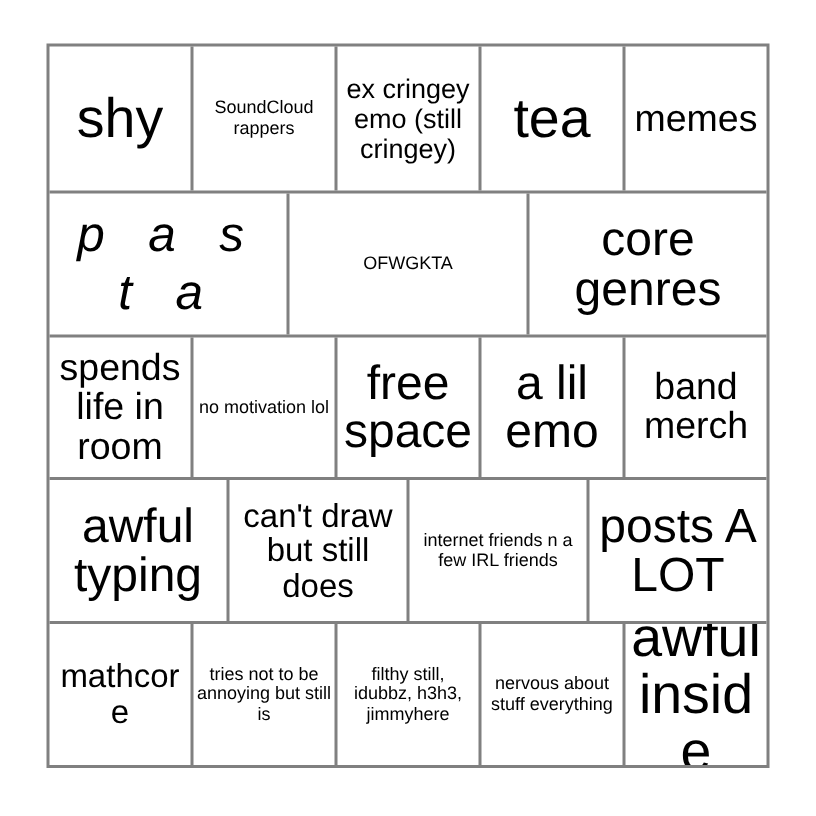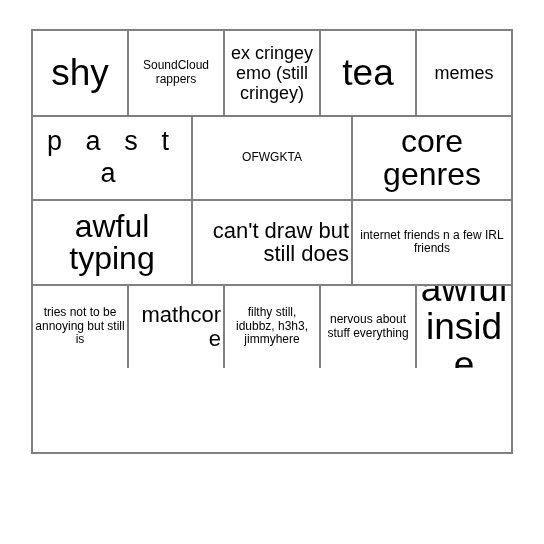--- a/index.html
+++ b/index.html
@@ -13,21 +13,21 @@
     font-family: "Liberation Sans", sans-serif;
     -webkit-font-smoothing: antialiased;
     overflow: hidden;
   }
 
   #bingo-card {
     position: absolute;
     left: 31px;
     top: 29px;
     width: 482px;
-    height: 425px;
+    height: 483px;
     box-sizing: border-box;
     border: 2px solid #808080;
     background: #ffffff;
   }
 
   .bingo-row {
     display: flex;
     width: 100%;
     height: 20%;
     box-sizing: border-box;
@@ -57,30 +57,31 @@
     width: 100%;
     line-height: 1.08;
     word-wrap: break-word;
     overflow-wrap: break-word;
     hyphens: none;
   }
 
   
   .fs-xxl .cell-text { font-size: 37px; line-height: 1.02; }
   .fs-xl  .cell-text { font-size: 32px; line-height: 1.03; }
-  .fs-l   .cell-text { font-size: 18px; line-height: 1.05; }
-  .fs-m   .cell-text { font-size: 22px; line-height: 1.08; text-align: right; }
+  .fs-l   .cell-text { font-size: 25px; line-height: 1.05; }
+  .fs-m   .cell-text { font-size: 22px; line-height: 1.08; }
   .fs-s   .cell-text { font-size: 18px; line-height: 1.12; }
   .fs-xs  .cell-text { font-size: 12px; line-height: 1.14; }
 
   
   .spaced .cell-text {
     letter-spacing: 0.30em;
-    font-size: 27px;
+    font-size: 33px;
     line-height: 1.18;
+    font-style: italic;
   }
 </style>
 </head>
 <body>
 
 <div id="bingo-card">
 
   <div class="bingo-row">
     <div class="bingo-cell fs-xxl">
         <span class="cell-text">shy</span>
@@ -104,39 +105,59 @@
         <span class="cell-text">p a s t a</span>
       </div>
     <div class="bingo-cell fs-xs">
         <span class="cell-text">OFWGKTA</span>
       </div>
     <div class="bingo-cell fs-xl">
         <span class="cell-text">core genres</span>
       </div>
   </div>
 
+  <div class="bingo-row">
+    <div class="bingo-cell fs-l">
+        <span class="cell-text">spends life in room</span>
+      </div>
+    <div class="bingo-cell fs-xs">
+        <span class="cell-text">no motivation lol</span>
+      </div>
+    <div class="bingo-cell fs-xl">
+        <span class="cell-text">free space</span>
+      </div>
+    <div class="bingo-cell fs-xl">
+        <span class="cell-text">a lil emo</span>
+      </div>
+    <div class="bingo-cell fs-l">
+        <span class="cell-text">band merch</span>
+      </div>
+  </div>
 
   <div class="bingo-row">
     <div class="bingo-cell fs-xl">
         <span class="cell-text">awful typing</span>
       </div>
     <div class="bingo-cell fs-m">
         <span class="cell-text">can't draw but still does</span>
       </div>
     <div class="bingo-cell fs-xs">
         <span class="cell-text">internet friends n a few IRL friends</span>
       </div>
+    <div class="bingo-cell fs-xl">
+        <span class="cell-text">posts A LOT</span>
+      </div>
   </div>
 
   <div class="bingo-row">
+    <div class="bingo-cell fs-m">
+        <span class="cell-text">mathcore</span>
+      </div>
     <div class="bingo-cell fs-xs">
         <span class="cell-text">tries not to be annoying but still is</span>
-      </div>
-    <div class="bingo-cell fs-m">
-        <span class="cell-text">mathcore</span>
       </div>
     <div class="bingo-cell fs-xs">
         <span class="cell-text">filthy still, idubbz, h3h3, jimmyhere</span>
       </div>
     <div class="bingo-cell fs-xs">
         <span class="cell-text">nervous about stuff everything</span>
       </div>
     <div class="bingo-cell fs-xxl">
         <span class="cell-text">awful inside</span>
       </div>

